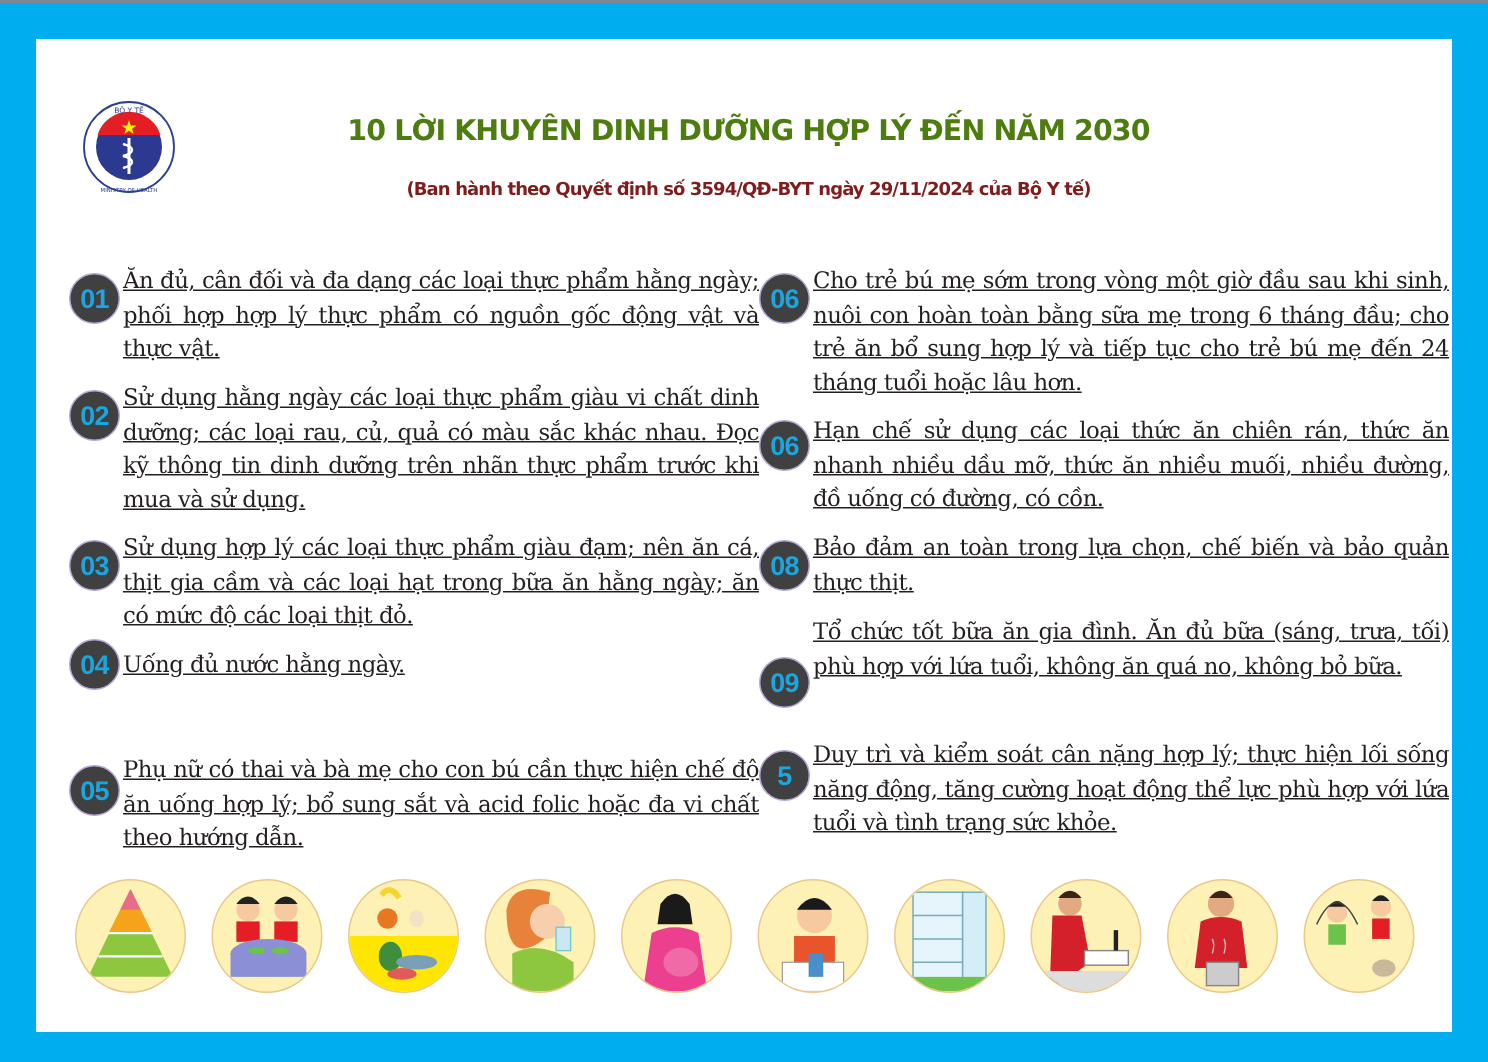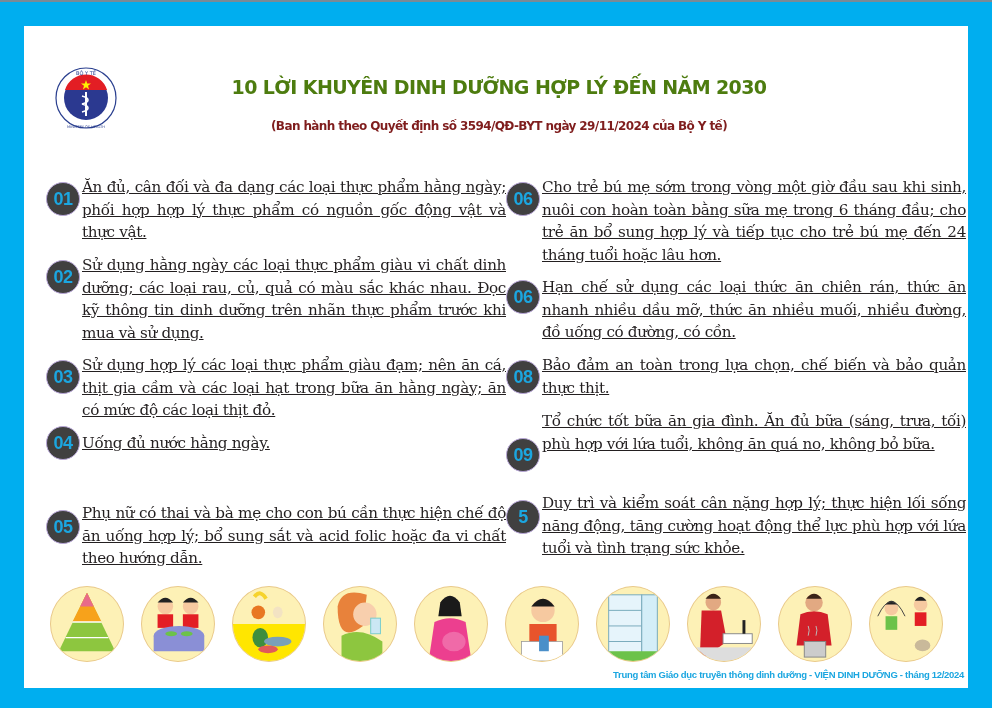--- a/index.html
+++ b/index.html
@@ -216,14 +216,13 @@
           <rect x="16" y="30" width="12" height="14" fill="#6cc24a"></rect>
           <circle cx="52" cy="18" r="7" fill="#f6c9a0"></circle>
           <path d="M46 14 Q52 6 58 14" fill="#222"></path>
           <rect x="46" y="26" width="12" height="14" fill="#e31e24"></rect>
           <path d="M8 30 Q22 0 36 30" stroke="#444" fill="none" stroke-width="1"></path>
           <ellipse cx="54" cy="60" rx="8" ry="6" fill="#c9b99a"></ellipse>
         </svg>
     </div>
   </div>
 
-  <div class="footer-credit">Trung tâm Giáo dục truyền thông dinh dưỡng - VIỆN DINH DƯỠNG - tháng 12/2024</div>
 </div>
 
 </body></html>

